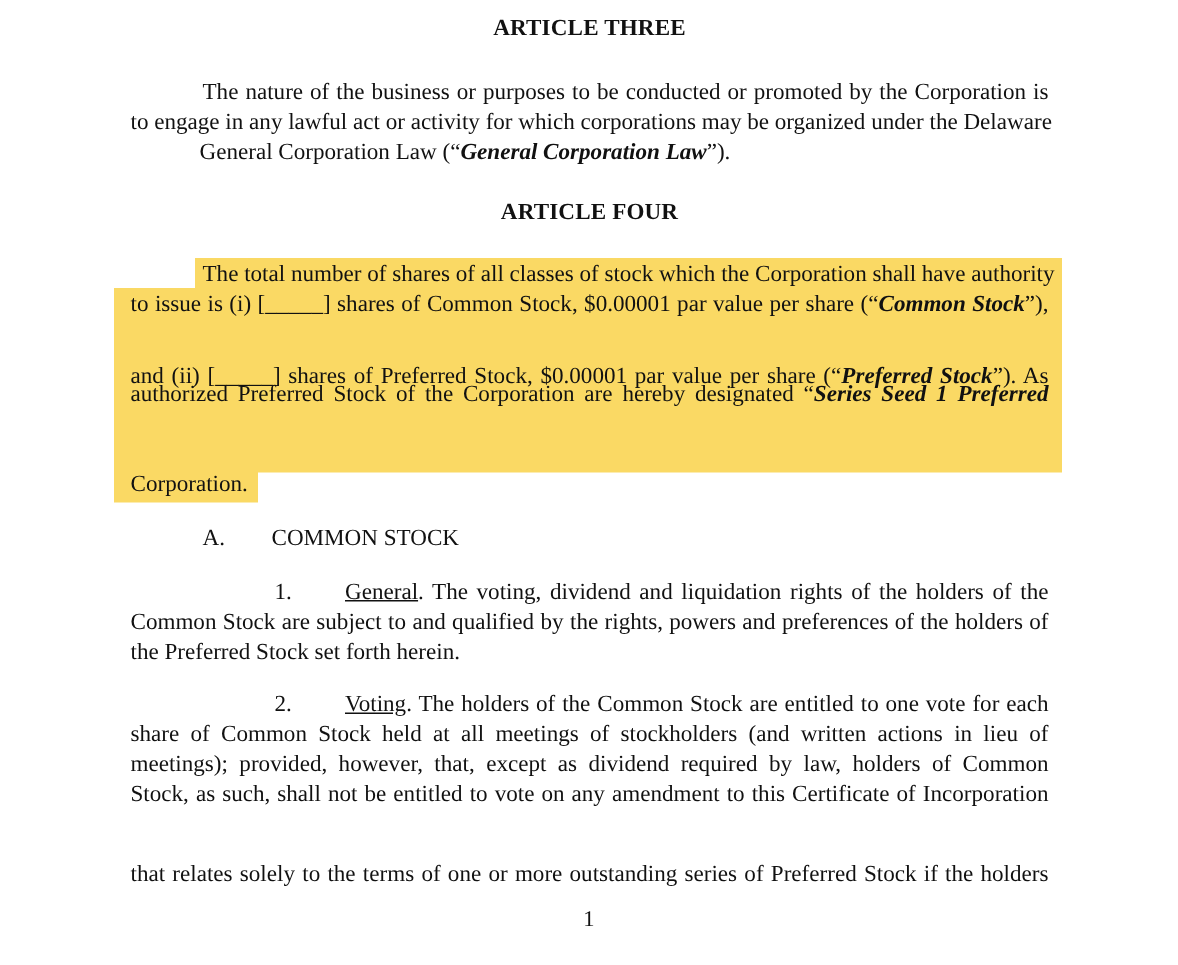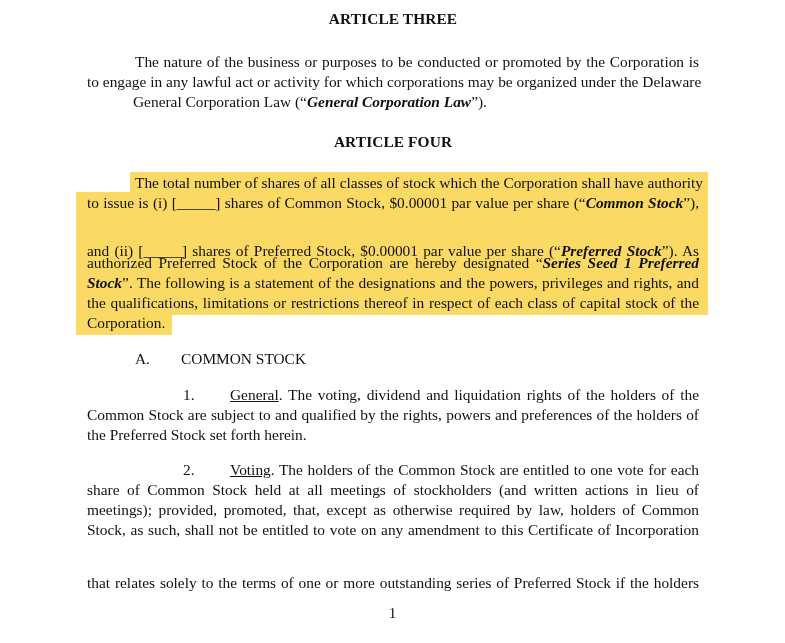--- a/index.html
+++ b/index.html
@@ -49,39 +49,35 @@
   <div class="line indent" style="top:173px;">The total number of shares of all classes of stock which the Corporation shall have authority</div>
   <div class="line" style="top:193px;">
     <span>to issue is (i) [_____] shares of Common Stock, $0.00001 par value per share (“</span><em class="bi">Common Stock</em><span>”),</span>
   </div>
   <div class="line" style="top:213px;margin-top:28px;">
     <span>and (ii) [_____] shares of Preferred Stock, $0.00001 par value per share (“</span><em class="bi">Preferred Stock</em><span>”). As</span>
   </div>
   <div class="line" style="top:253px;">
     <span>authorized Preferred Stock of the Corporation are hereby designated “</span><em class="bi">Series Seed 1 Preferred</em>
   </div>
-  <div class="line" style="top:273px;">
-    <em class="bi">Stock</em><span>”.  The following is a statement of the designations and the powers, privileges and rights, and</span>
-  </div>
-  <div class="line" style="top:293px;">the qualifications, limitations or restrictions thereof in respect of each class of capital stock of the</div>
   <div class="line last" style="top:313px;">Corporation.</div>
 
   <div class="sec-letter">A.</div>
   <div class="sec-title">COMMON STOCK</div>
 
   <div class="numline" style="left:183px; top:385px;">1.</div>
   <div class="line" style="top:405px;">Common Stock are subject to and qualified by the rights, powers and preferences of the holders of</div>
   <div class="line" style="left:230px; width:469px; top:385px;">
     <u>General</u><span>.  The voting, dividend and liquidation rights of the holders of the</span>
   </div>
   <div class="line last" style="top:425px;">the Preferred Stock set forth herein.</div>
 
   <div class="numline" style="left:183px; top:460px;">2.</div>
   <div class="line" style="top:480px;">share of Common Stock held at all meetings of stockholders (and written actions in lieu of</div>
   <div class="line" style="left:230px; width:469px; top:460px;">
     <u>Voting</u><span>.  The holders of the Common Stock are entitled to one vote for each</span>
   </div>
-  <div class="line" style="top:500px;">meetings); provided, promoted, that, except as otherwise required by law, holders of Common</div>
+  <div class="line" style="top:500px;">meetings); provided, however, that, except as dividend required by law, holders of Common</div>
   <div class="line" style="top:520px;">Stock, as such, shall not be entitled to vote on any amendment to this Certificate of Incorporation</div>
   <div class="line" style="top:540px;margin-top:33px;">that relates solely to the terms of one or more outstanding series of Preferred Stock if the holders</div>
 
   <div class="pagenum">1</div>
 </div>
 
 </body></html>

